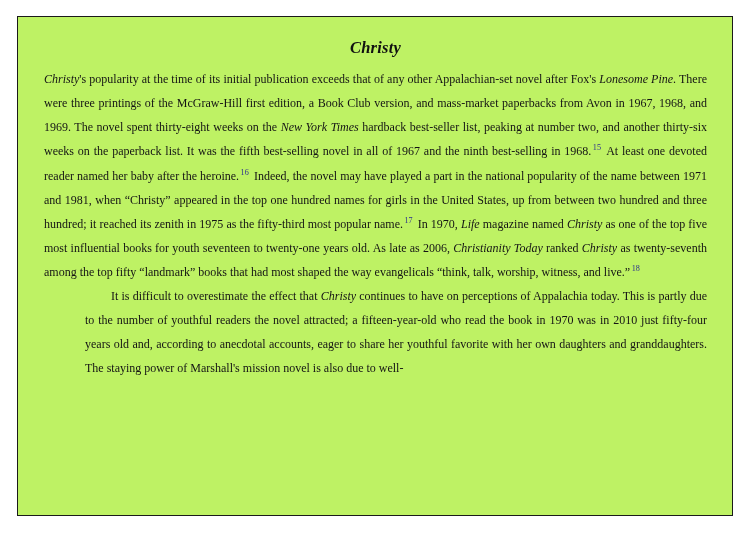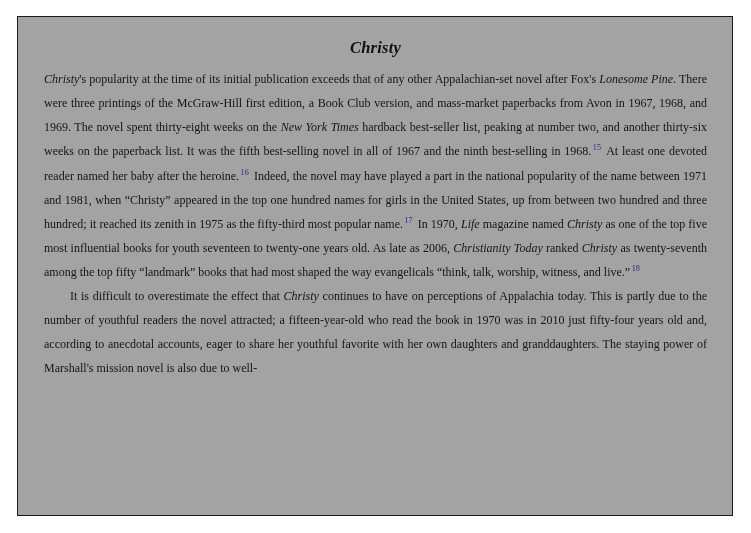--- a/index.html
+++ b/index.html
@@ -17,21 +17,21 @@
   }
 
   #page-frame {
     position: absolute;
     left: 17px;
     top: 16px;
     width: 716px;
     height: 500px;
     box-sizing: border-box;
     border: 1.4px solid #1a1a1a;
-    background: #a3a3a3;
+    background: #bef264;
     overflow: hidden;
   }
 
   #page-inner {
     position: absolute;
     left: 26px;
     top: 10px;
     width: 663px;
   }
 
@@ -50,20 +50,21 @@
     text-justify: inter-word;
     font-size: 12px;
     line-height: 24.1px;
     margin: 0;
     hyphens: none;
     color: #141414;
   }
 
   .body-par.indented {
     text-indent: 26px;
+    margin-left: 41px;
   }
 
   .body-par.last-par {
     margin-top: 0px;
   }
 
   i, .it {
     font-style: italic;
   }
 

